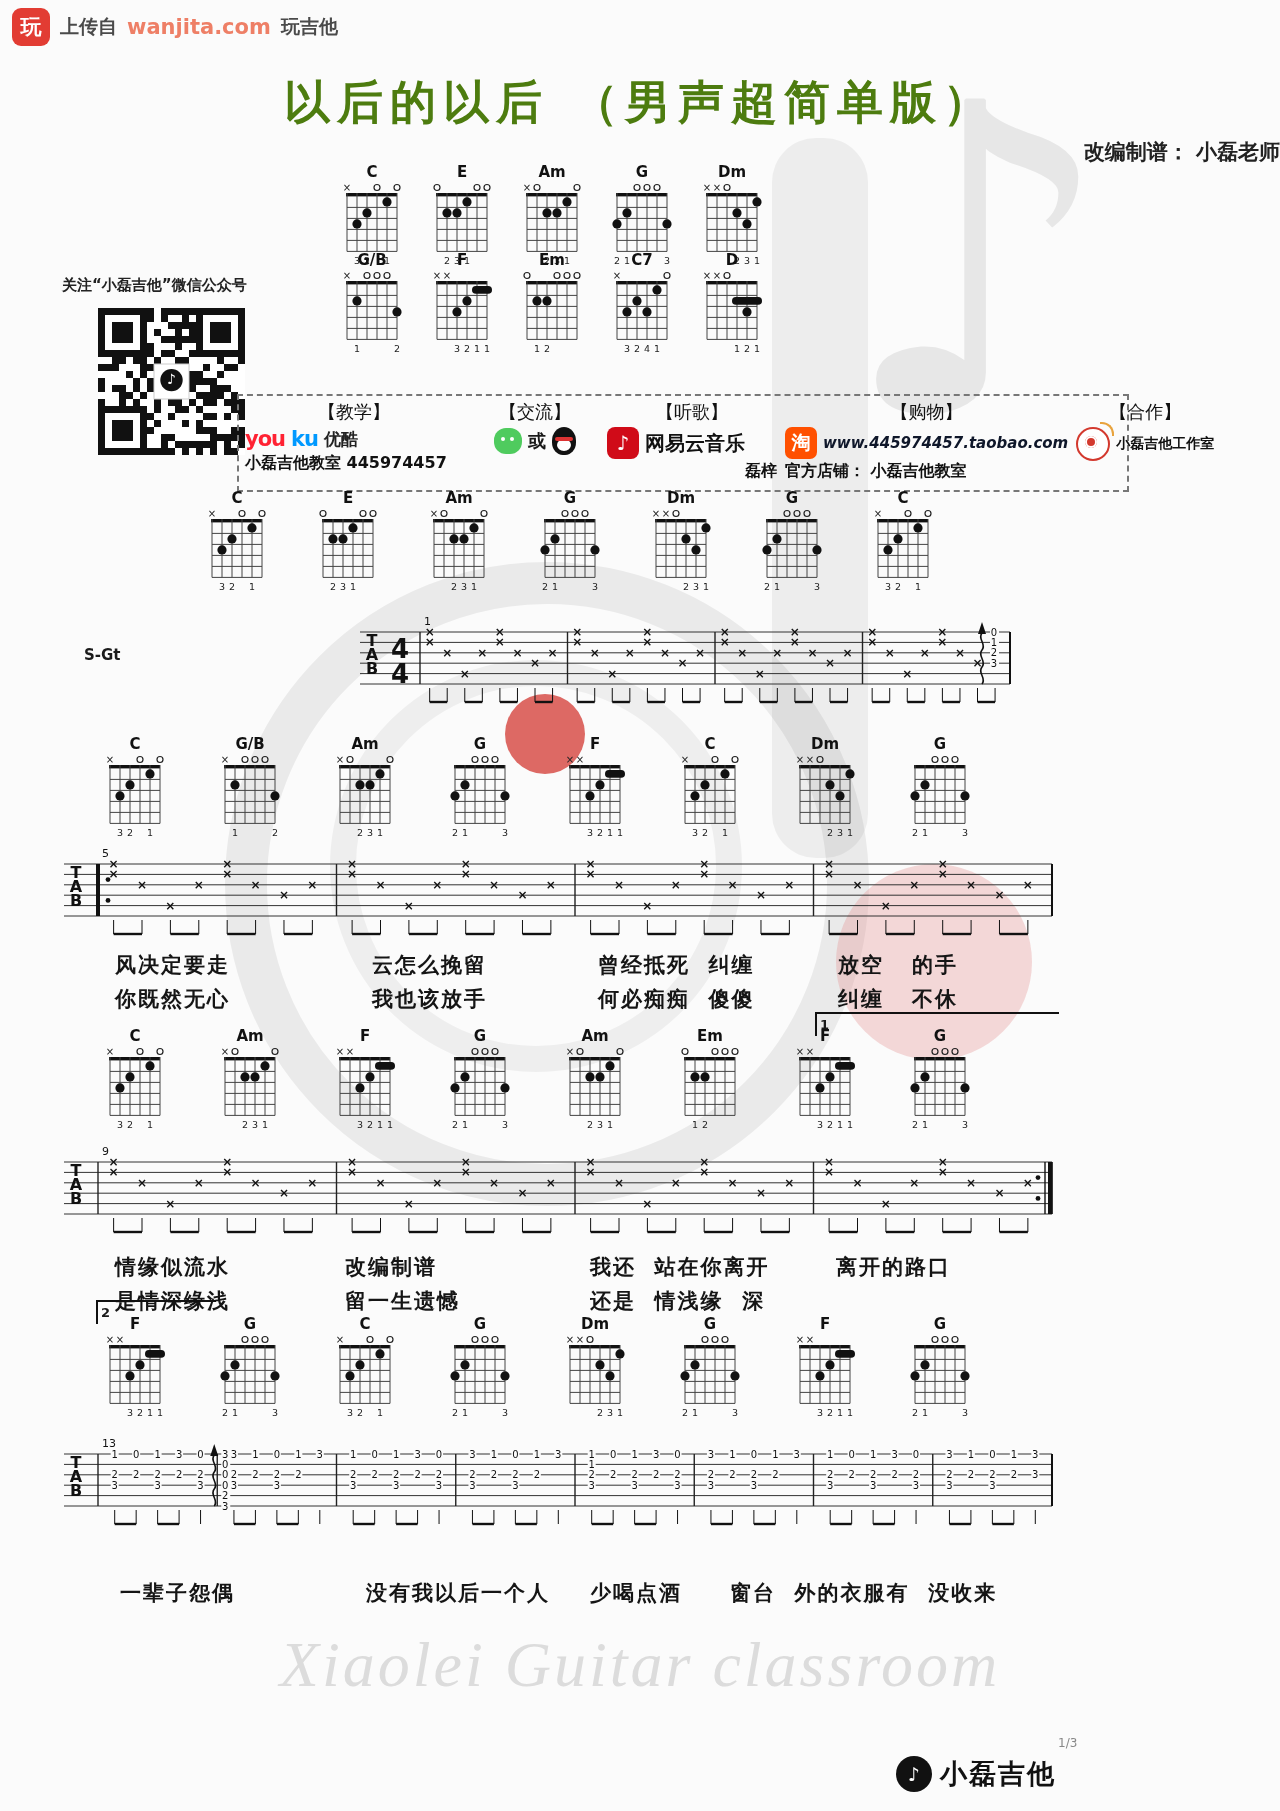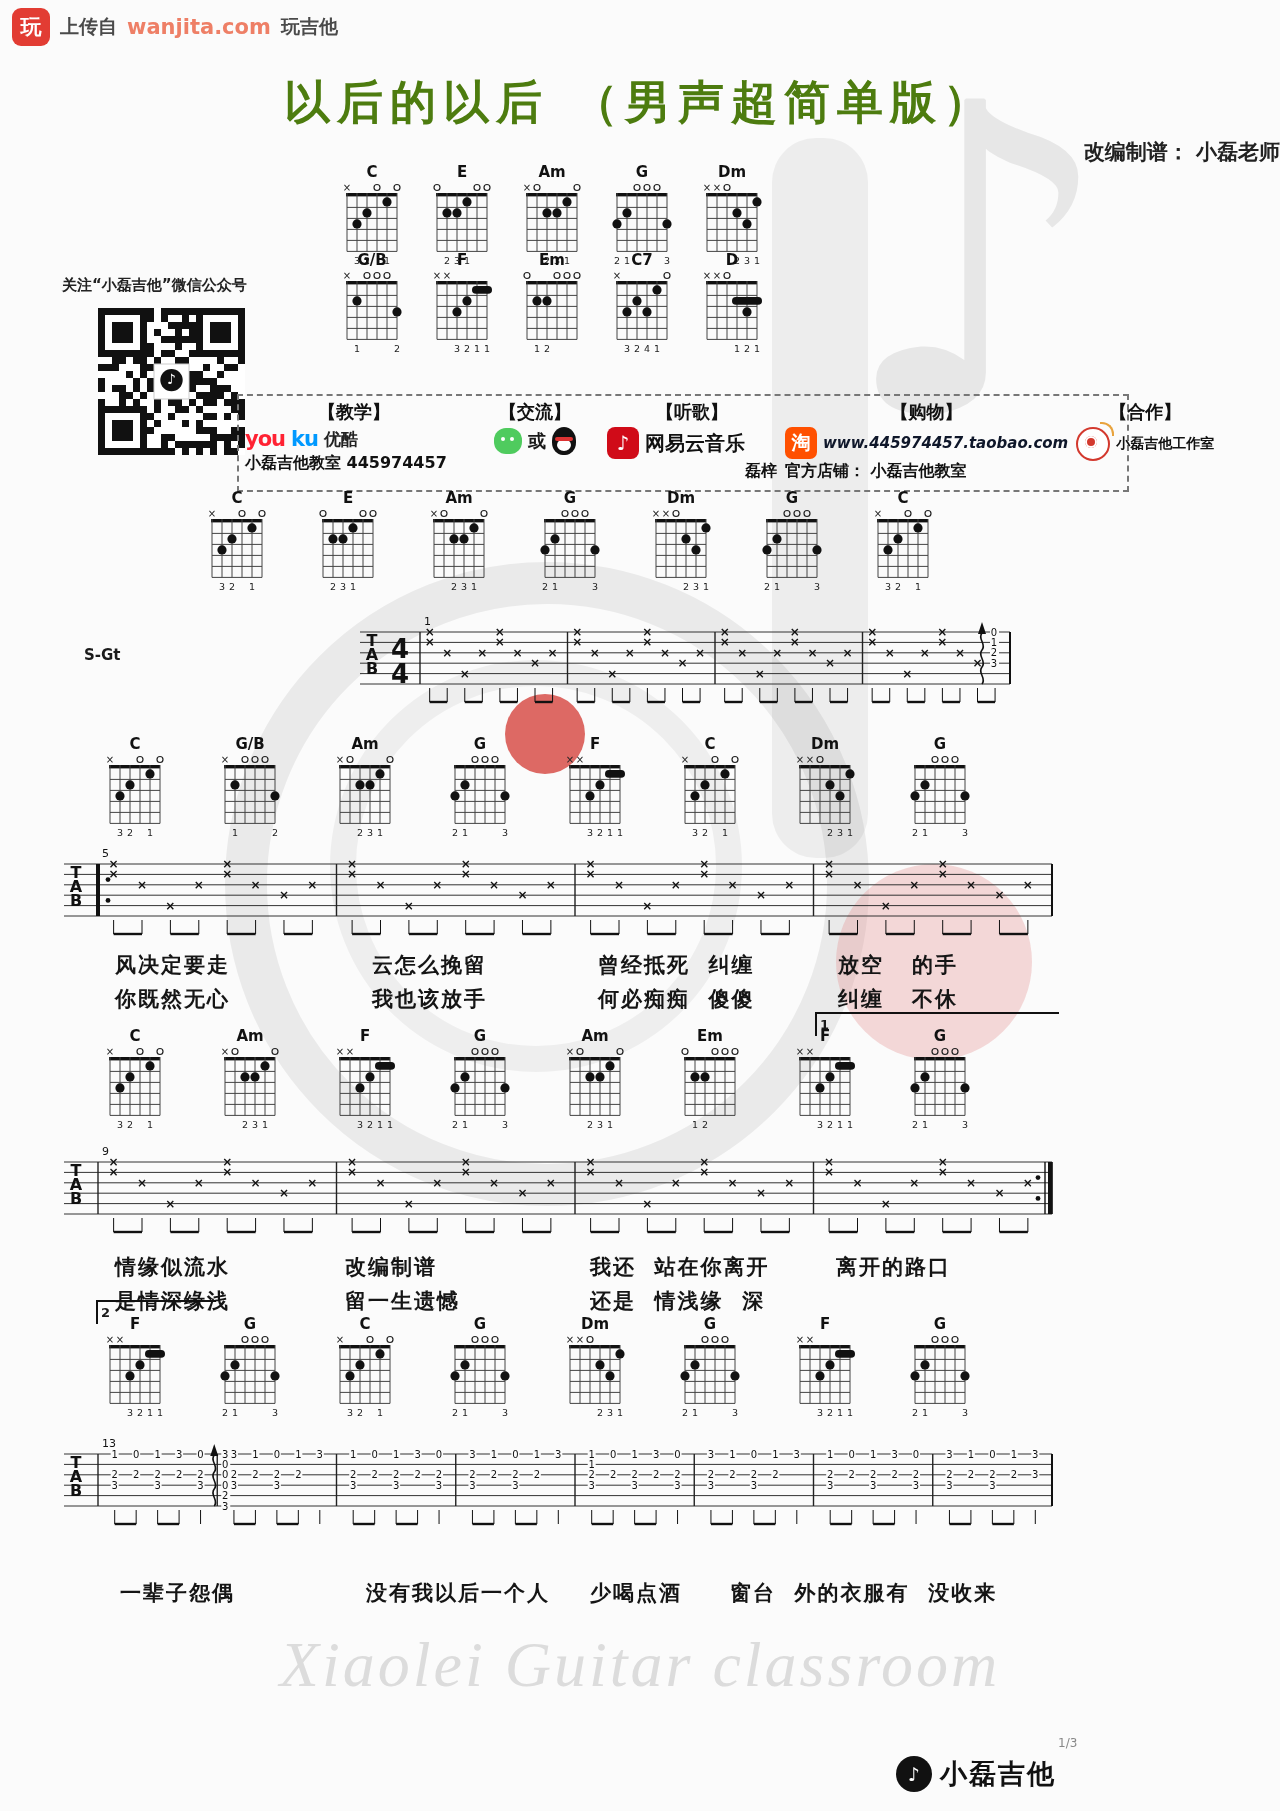--- a/index.html
+++ b/index.html
@@ -19,21 +19,21 @@
   
   .palette{display:flex;gap:26px;}
   .p1{left:340px;top:164px;}
   .p2{left:340px;top:252px;}
   .chord{width:64px;text-align:center;}
   .chord-name{font-size:15px;font-weight:bold;height:16px;line-height:16px;color:#111;}
   
   .banner{left:237px;top:394px;width:888px;height:94px;border:2px dashed #777;display:flex;background:transparent;}
   .bsec{flex:1;padding:4px 2px 2px 6px;overflow:visible;}
   .bs1{flex:0 0 218px;} .bs2{flex:0 0 128px;} .bs3{flex:0 0 170px;} .bs4{flex:0 0 238px;} .bs5{flex:0 0 120px;}
-  .bhead{font-size:18px;font-weight:bold;text-align:center;color:#111;white-space:nowrap;}
+  .bhead{font-size:18px;font-weight:normal;text-align:center;color:#111;white-space:nowrap;}
   .brow{display:flex;align-items:center;gap:6px;margin-top:3px;white-space:nowrap;}
   .bline2{font-size:16px;font-weight:bold;margin-top:2px;white-space:nowrap;color:#111;}
   .youku-y{color:#f23;font-weight:bold;font-size:21px;letter-spacing:-1px;}
   .youku-k{color:#09f;font-weight:bold;font-size:21px;letter-spacing:-1px;}
   .youku-cn{font-size:17px;font-weight:bold;color:#222;}
   .ic{display:inline-flex;align-items:center;justify-content:center;border-radius:7px;color:#fff;font-weight:bold;}
   .ic-wechat{width:28px;height:26px;background:#4fcb5e;border-radius:12px;position:relative;}
   .ic-wechat::before{content:"";position:absolute;left:7px;top:9px;width:4px;height:4px;border-radius:50%;background:#fff;box-shadow:9px 0 0 #fff;}
   .ic-qq{width:24px;height:28px;background:#111;border-radius:50% 50% 45% 45%;position:relative;}
   .ic-qq::before{content:"";position:absolute;left:5px;top:12px;width:14px;height:12px;background:#fff;border-radius:50%;}

